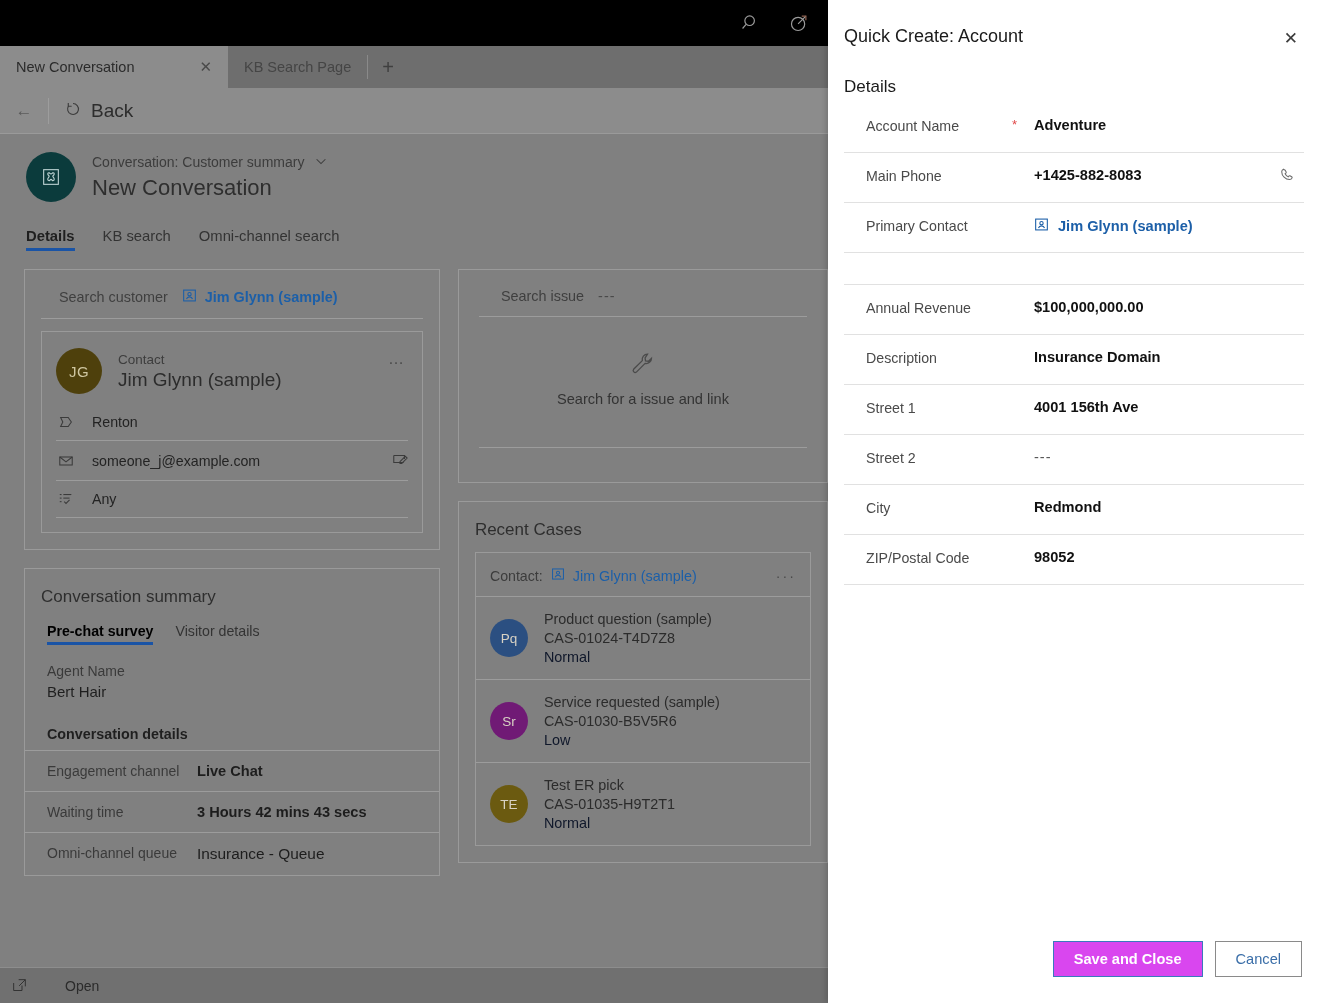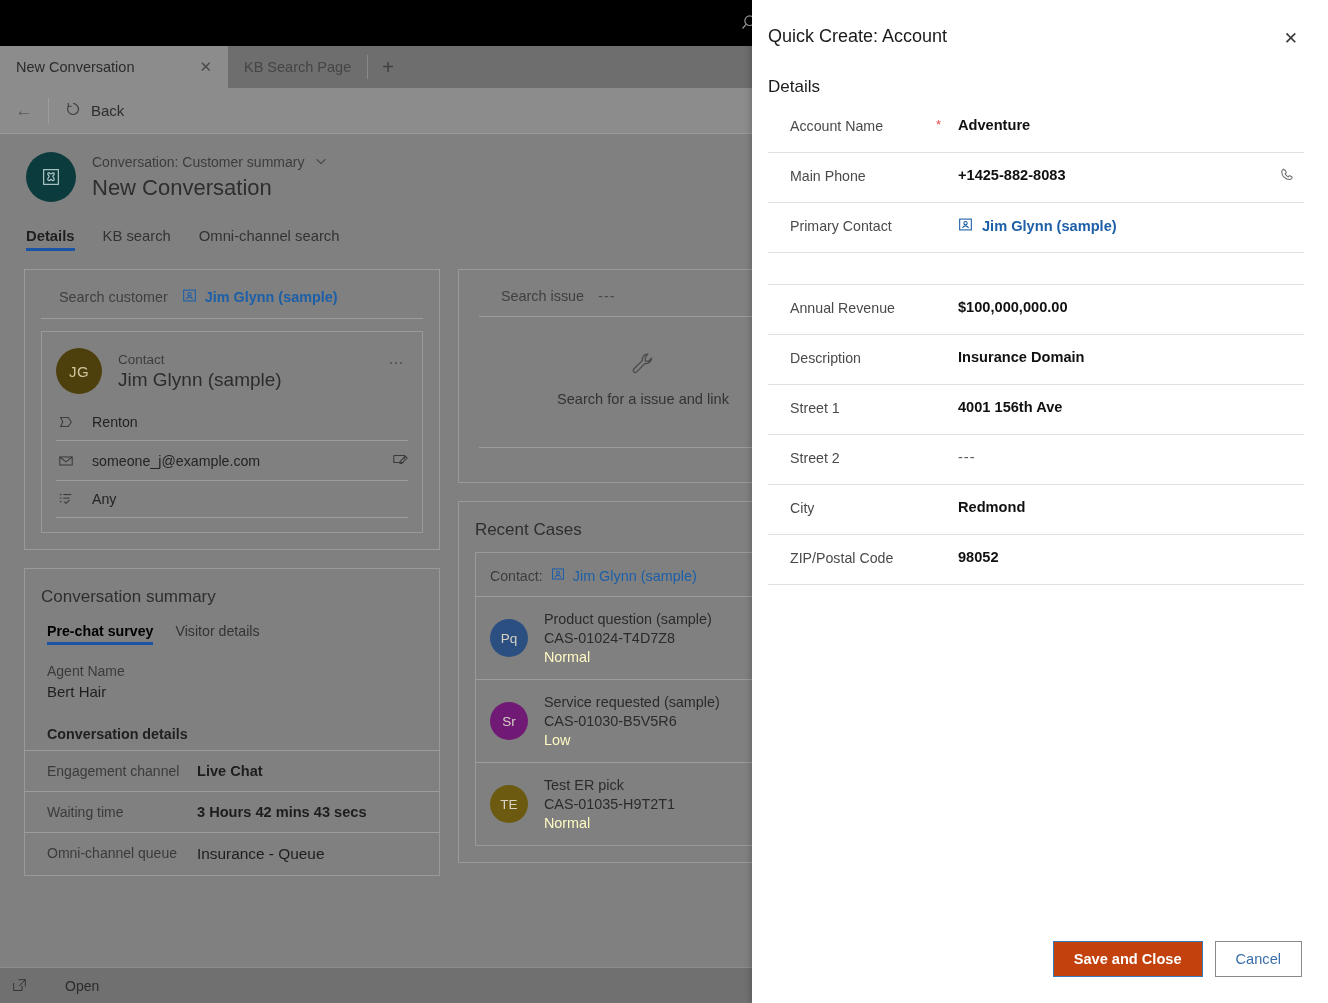--- a/index.html
+++ b/index.html
@@ -39,21 +39,21 @@
   .tab-plus { display:flex; align-items:center; padding: 0 14px; font-size: 20px; color: #3f3f3f; font-weight: 300;}
 
   .cmdbar {
     height: 46px; background: #8c8c8c; display: flex; align-items: center;
     border-bottom: 1px solid #9a9a9a;
   }
   .cmdbar .arrow-back { width: 48px; text-align: center; color: #5b5b5b; font-size: 17px; }
   .cmdbar .vdiv { width: 1px; height: 26px; background: #9d9d9d; }
   .cmdbar .back-btn {
     display: flex; align-items: center; gap: 10px; padding: 0 16px;
-    font-size: 15px; color: #2d2d2d;
+    font-size: 19px; color: #2d2d2d;
   }
 
   .content-area {
     position: absolute; left: 0; top: 134px; right: 0; bottom: 36px;
     background: #808080; overflow: hidden;
   }
 
   .conv-header { display: flex; align-items: center; gap: 16px; padding: 18px 0 0 26px; }
   .conv-avatar {
     width: 50px; height: 50px; border-radius: 50%;
@@ -115,33 +115,33 @@
   .issue-empty { text-align: center; padding: 34px 0 40px 0; }
   .issue-empty .wicon { color: #4a4a4a; }
   .issue-empty .etext { font-size: 14.6px; color: #333; margin-top: 10px; }
 
   .rc-inner { border: 1px solid #9a9a9a; margin: 12px 16px 16px 16px; }
   .rc-contact { display:flex; align-items:center; gap: 8px; padding: 14px 14px 12px 14px; font-size: 14.2px; color: #3c3c3c; }
   .case-row { display:flex; gap: 16px; padding: 14px 14px; border-top: 1px solid #9c9c9c; align-items: center; }
   .case-av { width: 38px; height: 38px; border-radius: 50%; display:flex; align-items:center; justify-content:center; font-size: 13.5px; color: #d8d2c4; flex: none; }
   .case-t { font-size: 14.4px; color: #2b2b2b; }
   .case-n { font-size: 14.4px; color: #2b2b2b; margin-top: 3px; }
-  .case-p { font-size: 14.4px; color: #fef9c3; margin-top: 3px; }
+  .case-p { font-size: 14.4px; color: #0f172a; margin-top: 3px; }
 
   .statusbar {
     position: absolute; left: 0; bottom: 0; width: 828px; height: 36px;
     background: #707070; border-top: 1px solid #8d8d8d;
     display: flex; align-items: center; gap: 38px; padding-left: 12px;
     font-size: 14px; color: #2b2b2b;
   }
   .statusbar .sic { color: #3b3b3b; display:flex; }
 
   
   .panel {
-    position: absolute; right: 0; top: 0; width: 576px; height: 1003px;
+    position: absolute; right: 0; top: 0; width: 500px; height: 1003px;
     background: #ffffff; box-shadow: -2px 0 6px rgba(0,0,0,.18);
     display: flex; flex-direction: column;
   }
   .panel-head { display: flex; align-items: flex-start; padding: 26px 24px 0 16px; }
   .panel-title { font-size: 18px; color: #1b1b1b; font-weight: normal; flex: 1; padding-left: 0; }
   .panel-close { font-size: 17px; color: #3b3b3b; line-height: 1; padding: 4px 6px; cursor: pointer; }
   .panel-body { flex: 1; padding: 0 24px 0 16px; overflow: hidden; }
   .grp-title { font-size: 17px; color: #1b1b1b; margin: 26px 0 6px 0; }
   .frow {
     display: flex; align-items: flex-start; min-height: 50px;
@@ -151,21 +151,21 @@
   .frow .freq { width: 22px; color: #e04a4a; font-size: 13px; text-align: left; padding-top: 1px; }
   .frow .fval { flex: 1; font-size: 14.6px; color: #111; font-weight: bold; padding-top: 1px; }
   .frow .fval.dim { color: #595959; font-weight: normal; letter-spacing: 1px; }
   .frow .fval.link { color: #1c5fa8; display: flex; align-items: center; gap: 9px; }
   .frow .ftrail { width: 34px; display: flex; justify-content: center; color: #666; padding-top: 1px; }
   .frow.tall { min-height: 62px; }
   .spacer-row { height: 32px; border-bottom: 1px solid #e1e1e1; }
 
   .panel-foot { padding: 0 26px 26px 26px; display: flex; justify-content: flex-end; gap: 12px; }
   .btn { height: 36px; padding: 0 20px; font-size: 14.6px; border: 1px solid transparent; cursor: pointer; font-family: inherit; }
-  .btn.primary { background: #c2410c; color: #ffffff; border-color: #3a79bd; font-weight: bold; }
+  .btn.primary { background: #d946ef; color: #ffffff; border-color: #3a79bd; font-weight: bold; }
   .btn.secondary { background: #ffffff; color: #3a6ea8; border-color: #8a8a8a; }
 </style>
 </head>
 <body>
 
 <div id="app">
 
   <div class="bg-app">
 
     <div class="topbar">

